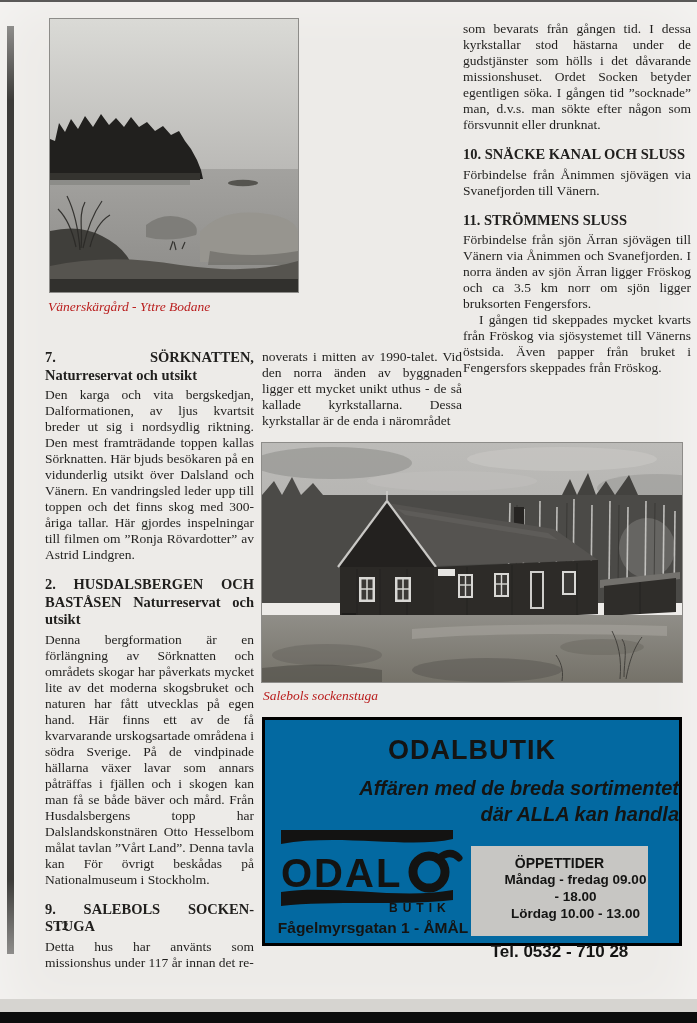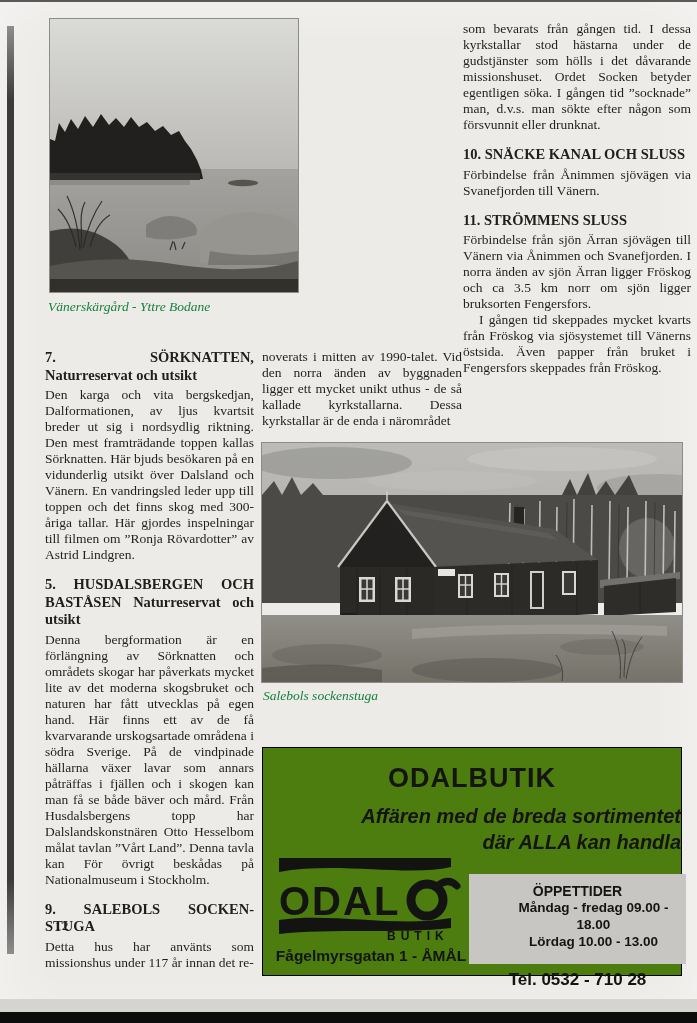--- a/index.html
+++ b/index.html
@@ -8,38 +8,38 @@
         box-shadow:inset 0 0 60px rgba(255,255,255,.5);}
   
   .edge-top{position:absolute;left:0;top:0;width:697px;height:2px;background:#5a5958;}
   .edge-left{position:absolute;left:7px;top:26px;width:7px;height:928px;
              background:linear-gradient(#8e8d8b,#3c3b39 8%,#3c3b39 92%,#8e8d8b);filter:blur(.6px);}
   .edge-bottom-gray{position:absolute;left:0;top:999px;width:697px;height:13px;background:#d6d4d0;}
   .edge-bottom-black{position:absolute;left:0;top:1012px;width:697px;height:11px;background:#0c0c0c;}
   
   .photo{position:absolute;outline:1px solid #8d8c89;}
   .photo svg{display:block;}
-  .caption{position:absolute;font-style:italic;font-size:13.5px;color:#15803d;}
+  .caption{position:absolute;font-style:italic;font-size:13.5px;color:#b91c1c;}
   
   .col{position:absolute;text-align:justify;font-size:13.5px;line-height:16px;}
   .col p{margin:0;}
   .col .sec{margin-bottom:13px;}
   .col h3{font-size:14.5px;line-height:17.5px;margin:0 0 3px 0;font-weight:bold;}
   .indent{text-indent:16px;}
   
   .pagenum{position:absolute;left:55px;top:918px;font-size:13.5px;}
   
-  .ad{position:absolute;left:262px;top:747px;width:420px;height:229px;background:#4d7c0f;
-      border:1px solid #000000;box-sizing:border-box;font-family:"Liberation Sans",sans-serif;color:#141413;}
+  .ad{position:absolute;left:262px;top:717px;width:420px;height:229px;background:#0369a1;
+      border:3px solid #000000;box-sizing:border-box;font-family:"Liberation Sans",sans-serif;color:#141413;}
   .ad-title{text-align:center;font-size:27px;font-weight:bold;letter-spacing:1px;margin-top:15px;}
   .ad-tagline{text-align:right;font-size:20px;font-weight:bold;font-style:italic;line-height:26px;margin-top:9px;}
   .ad-logo{position:absolute;left:16px;top:110px;}
   .ad-address{position:absolute;left:8px;top:199px;width:200px;text-align:center;
               font-size:15.5px;font-weight:bold;}
-  .ad-hours{position:absolute;left:206px;top:126px;width:217px;height:90px;background:#c7c6c3;
+  .ad-hours{position:absolute;left:206px;top:126px;width:177px;height:90px;background:#c7c6c3;
             text-align:center;box-sizing:border-box;padding-top:9px;}
   .ad-hours .h-title{font-size:14px;font-weight:bold;}
   .ad-hours .h-line{font-size:13.5px;font-weight:bold;line-height:17px;margin-left:32px;}
   .ad-hours .h-phone{font-size:17px;font-weight:bold;margin-top:20px;}
 </style>
 </head>
 <body>
 
 <div class="scan">
   <div class="edge-top"></div>
@@ -93,21 +93,21 @@
       <p class="indent">I gången tid skeppades mycket kvarts från Fröskog via sjösystemet till Vänerns östsida. Även papper från bruket i Fengersfors skeppades från Fröskog.</p>
     </div>
   </div>
 
   <div class="col" style="left:45px;top:349px;width:209px;">
     <div class="sec">
       <h3>7. SÖRKNATTEN, Naturreservat och utsikt</h3>
       <p>Den karga och vita bergskedjan, Dalformationen, av ljus kvartsit breder ut sig i nordsydlig riktning. Den mest framträdande toppen kallas Sörknatten. Här bjuds besökaren på en vidunderlig utsikt över Dalsland och Vänern. En vandringsled leder upp till toppen och det finns skog med 300-åriga tallar. Här gjordes inspelningar till filmen om ”Ronja Rövardotter” av Astrid Lindgren.</p>
     </div>
     <div class="sec">
-      <h3>5. HUSDALSBERGEN OCH BASTÅSEN Naturreservat och utsikt</h3>
+      <h3>2. HUSDALSBERGEN OCH BASTÅSEN Naturreservat och utsikt</h3>
       <p>Denna bergformation är en förlängning av Sörknatten och områdets skogar har påverkats mycket lite av det moderna skogsbruket och naturen har fått utvecklas på egen hand. Här finns ett av de få kvarvarande urskogsartade områdena i södra Sverige. På de vindpinade hällarna växer lavar som annars påträffas i fjällen och i skogen kan man få se både bäver och mård. Från Husdalsbergens topp har Dalslandskonstnären Otto Hesselbom målat tavlan ”Vårt Land”. Denna tavla kan För övrigt beskådas på Nationalmuseum i Stockholm.</p>
     </div>
     <div class="sec">
       <h3>9. SALEBOLS SOCKEN-STUGA</h3>
       <p>Detta hus har använts som missionshus under 117 år innan det re-</p>
     </div>
   </div>
 
   <div class="col" style="left:262px;top:349px;width:200px;">
     <p>noverats i mitten av 1990-talet. Vid den norra änden av byggnaden ligger ett mycket unikt uthus - de så kallade kyrkstallarna. Dessa kyrkstallar är de enda i närområdet</p>

